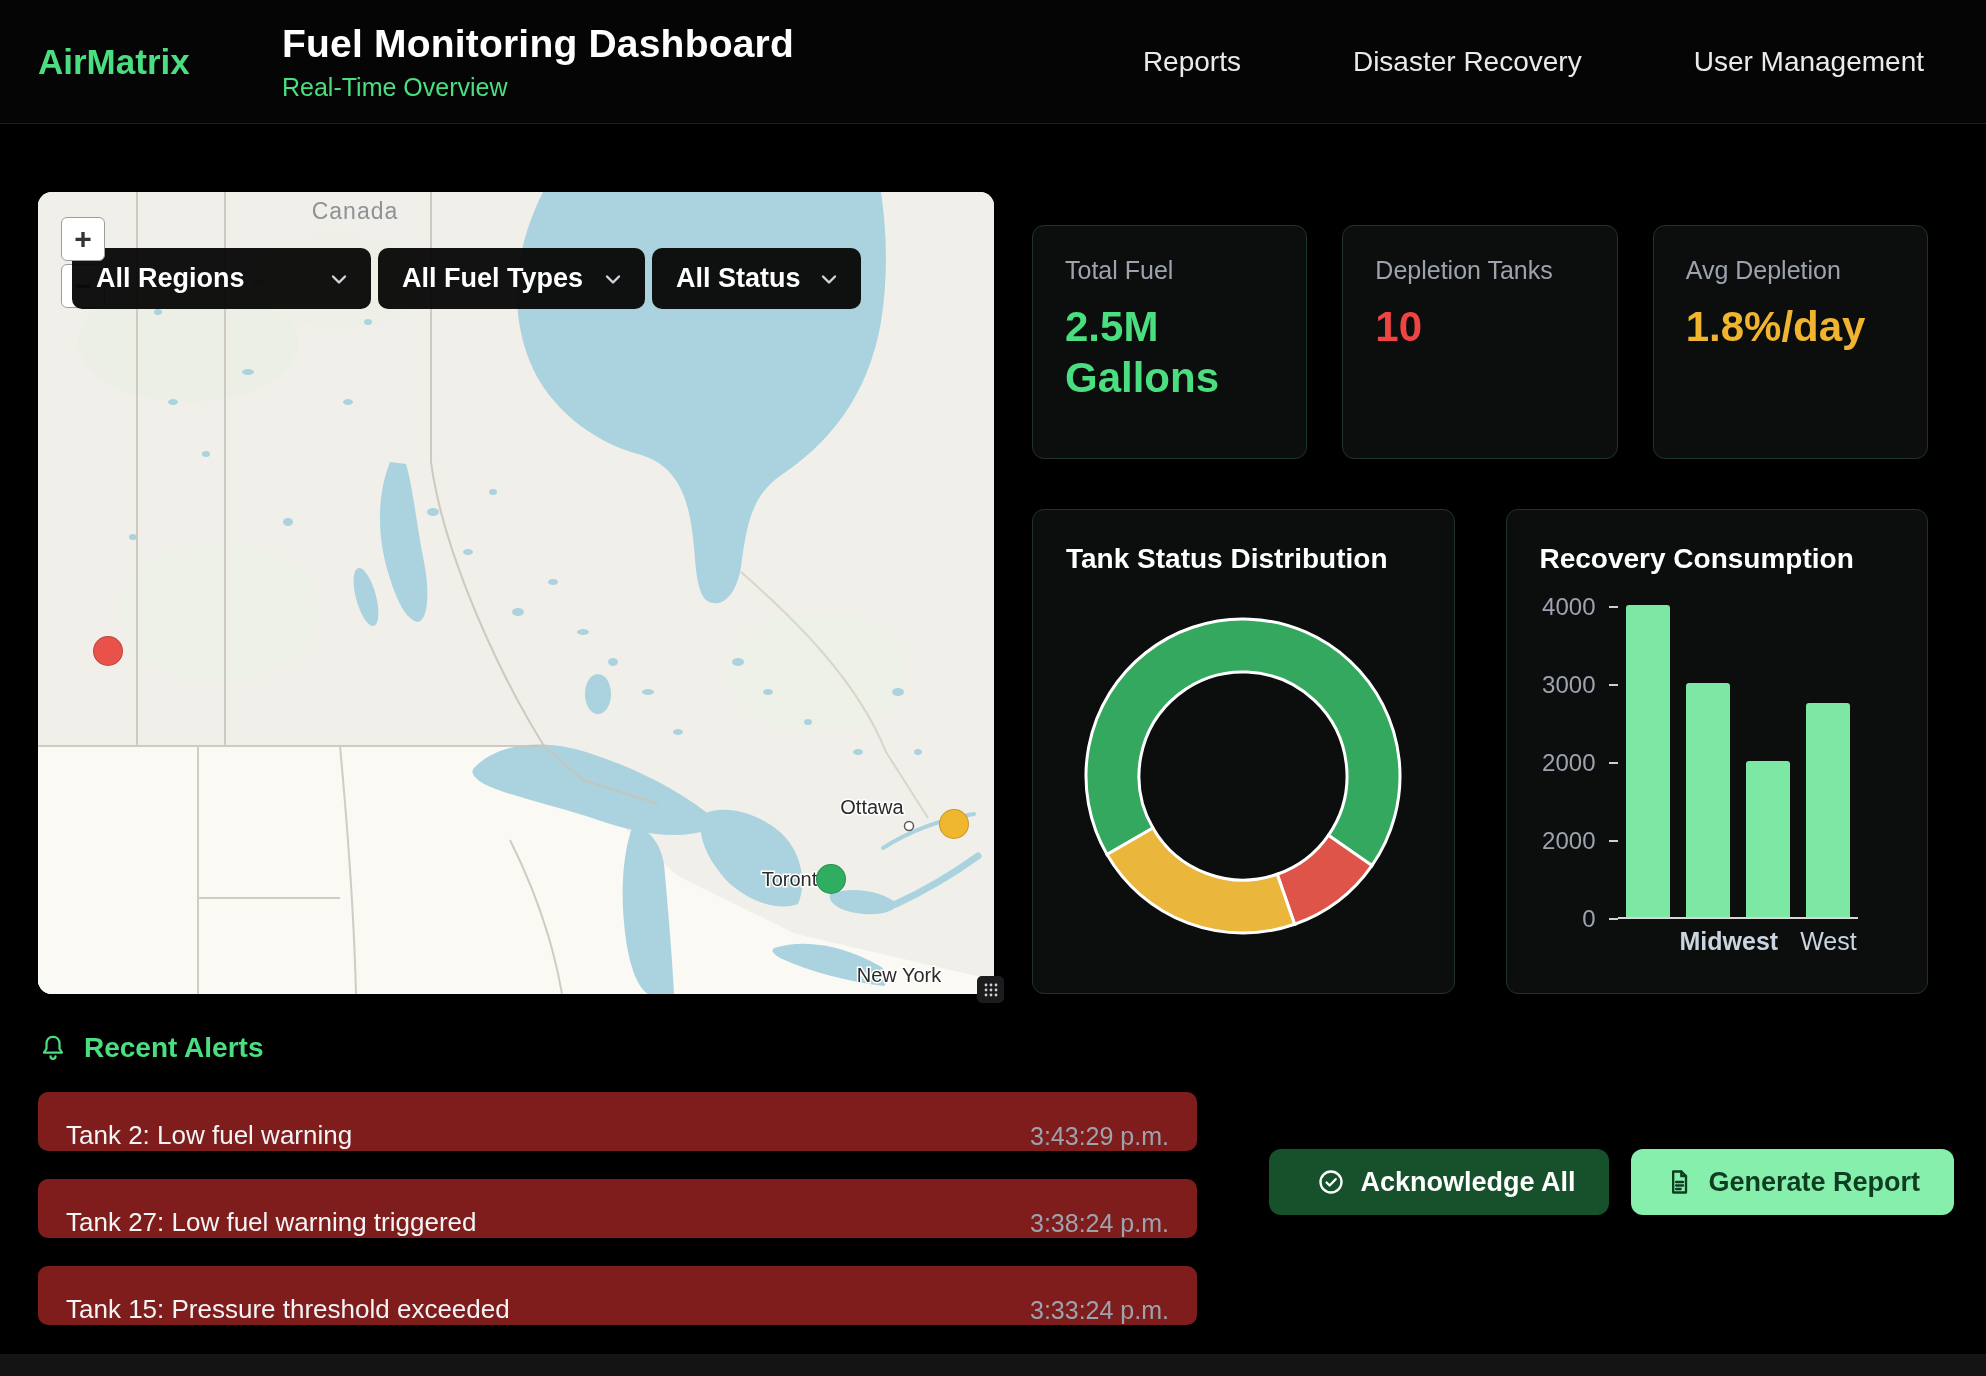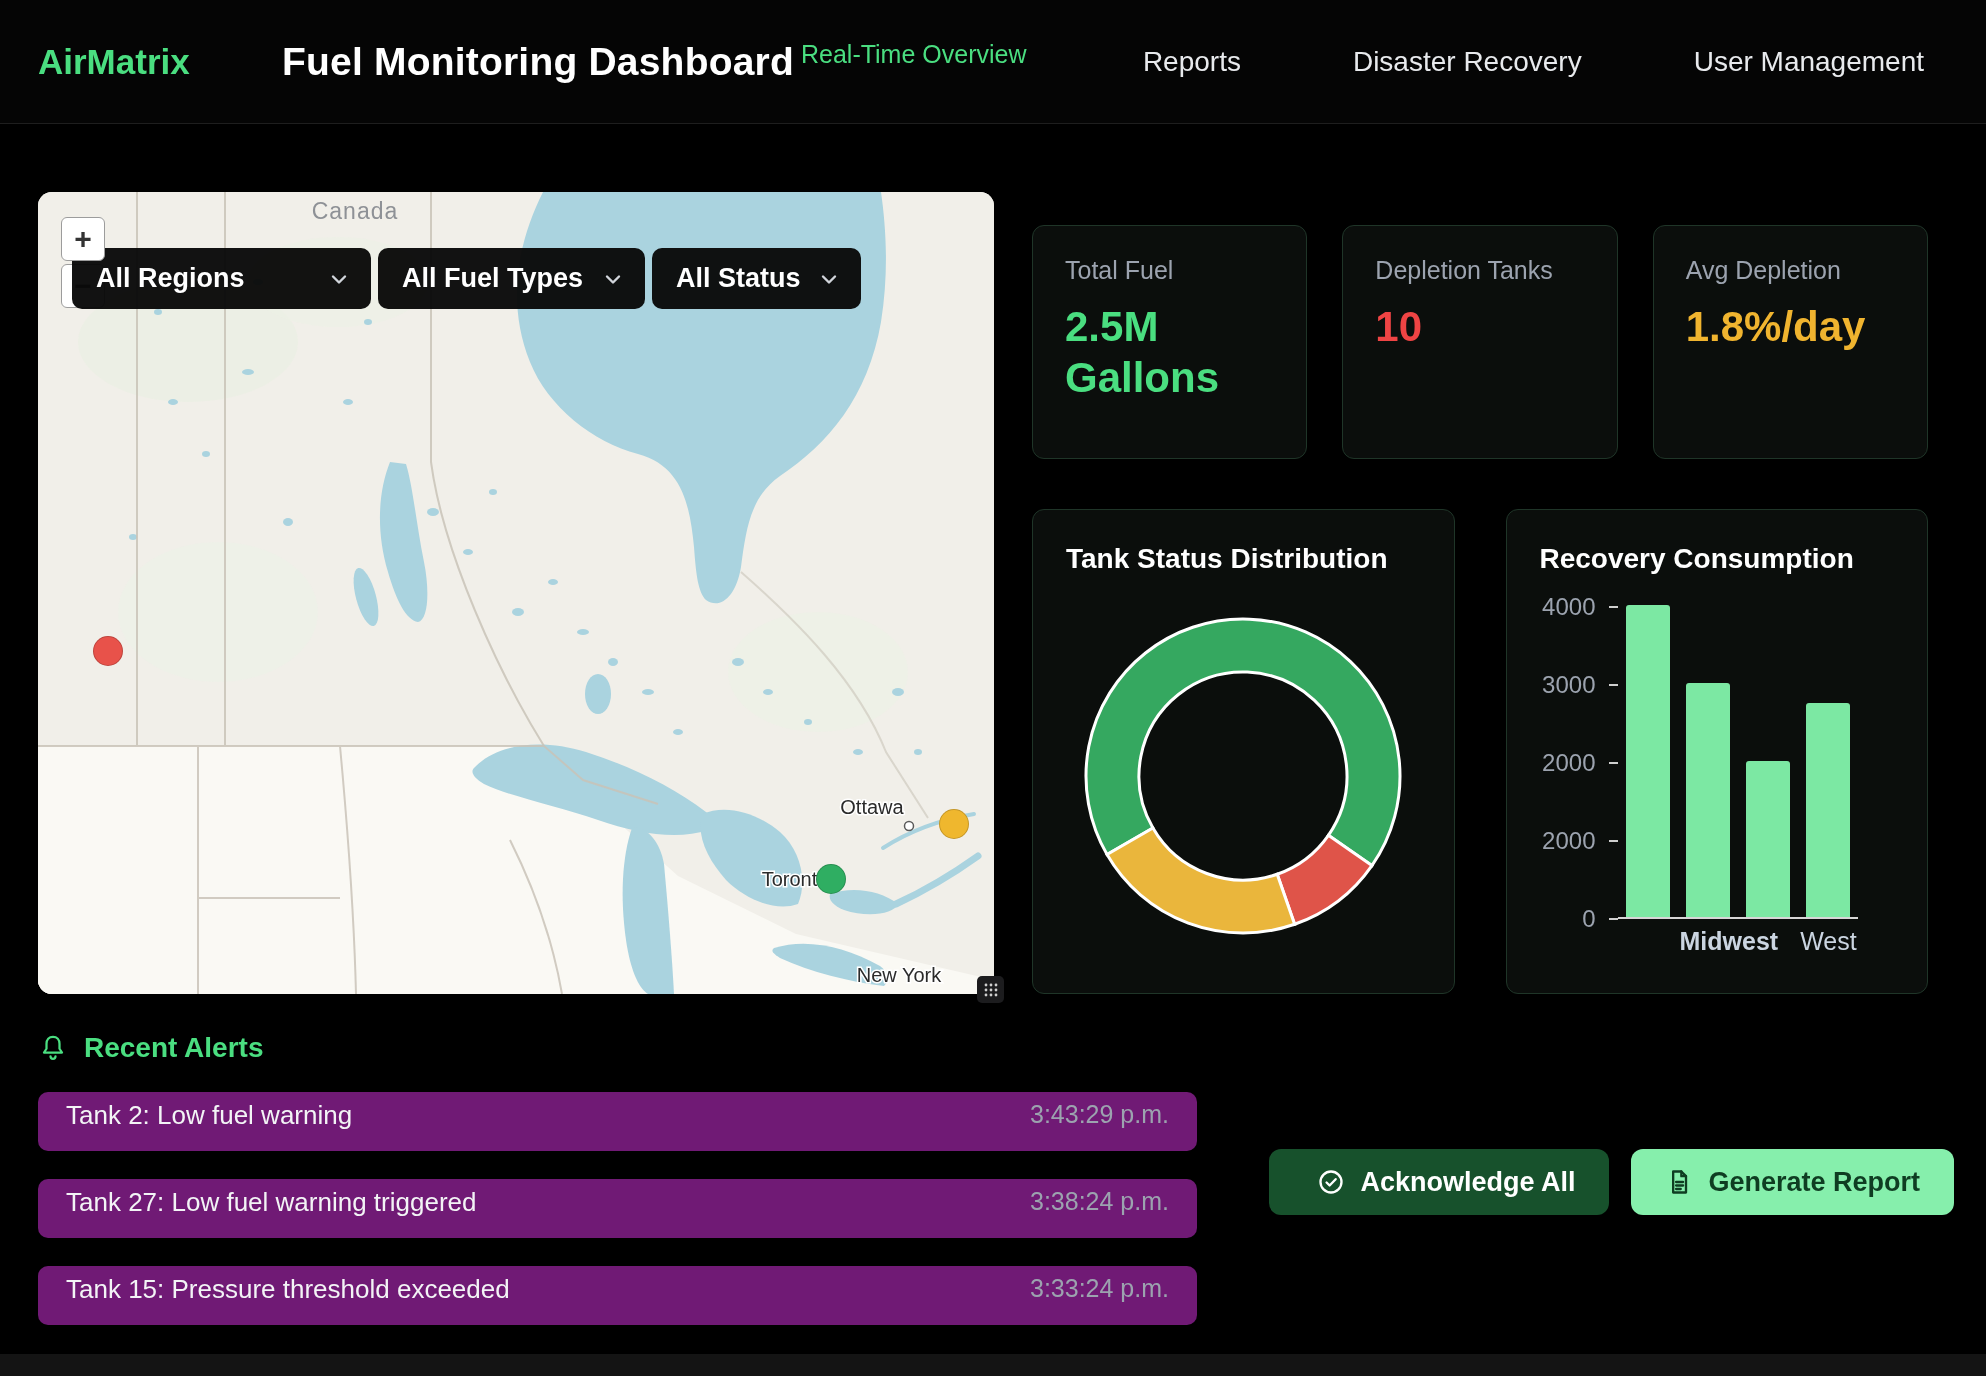--- a/index.html
+++ b/index.html
@@ -10,21 +10,21 @@
     color:#fff;
     overflow:hidden;
     position:relative;
   }
   
   .header {
     height:124px; display:flex; align-items:center;
     background:#050505; border-bottom:1px solid #1e1e1e;
   }
   .logo { margin-left:38px; width:212px; font-size:35px; font-weight:700; color:#4ade80; }
-  .title-block { margin-left:32px; display:flex; gap:7px; }
+  .title-block { margin-left:32px; display:flex; flex-direction:column; gap:7px; }
   .page-title { font-size:39px; font-weight:700; color:#fff; letter-spacing:.2px; }
   .page-subtitle { font-size:25px; color:#4ade80; }
   .nav { margin-left:auto; margin-right:62px; display:flex; gap:112px; }
   .nav-item { font-size:28px; color:#e8eaed; cursor:pointer; white-space:nowrap; }
 
   
   .main { display:flex; gap:38px; margin:68px 58px 0 38px; align-items:flex-start; }
 
   
   .map-card { position:relative; width:956px; height:802px; flex:none; }
@@ -79,22 +79,22 @@
   .bar-tick-stub { position:absolute; width:9px; height:2px; background:#cfcfcf; }
   .bar-xlabel { position:absolute; text-align:center; color:#cbd5e1; font-size:25px; }
 
   
   .alerts-section { margin:38px 32px 0 38px; }
   .alerts-header { display:flex; align-items:center; gap:16px; }
   .alerts-title { font-size:28px; font-weight:700; color:#4ade80; }
   .alerts-body { display:flex; margin-top:28px; }
   .alerts-list { width:1159px; flex:none; display:flex; flex-direction:column; gap:28px; }
   .alert-row {
-    height:59px; background:#701a75; border-radius:10px;
-    display:flex; align-items:flex-start; justify-content:space-between; padding:8px 28px;
+    height:59px; background:#7f1d1d; border-radius:10px;
+    display:flex; align-items:flex-end; justify-content:space-between; padding:0 28px;
     cursor:pointer;
   }
   .alert-msg { font-size:26px; color:#f3f4f6; }
   .alert-time { font-size:25px; color:#9ca3af; }
   .alerts-actions { margin-left:auto; margin-top:57px; display:flex; gap:22px; height:66px; }
   .btn {
     height:66px; border:none; border-radius:12px; display:flex; align-items:center; gap:15px;
     padding:0 34px; font-family:"Liberation Sans", sans-serif; font-size:27px; font-weight:700; cursor:pointer;
   }
   .btn-ack { background:#17512c; color:#fff;padding-left:48px; }

